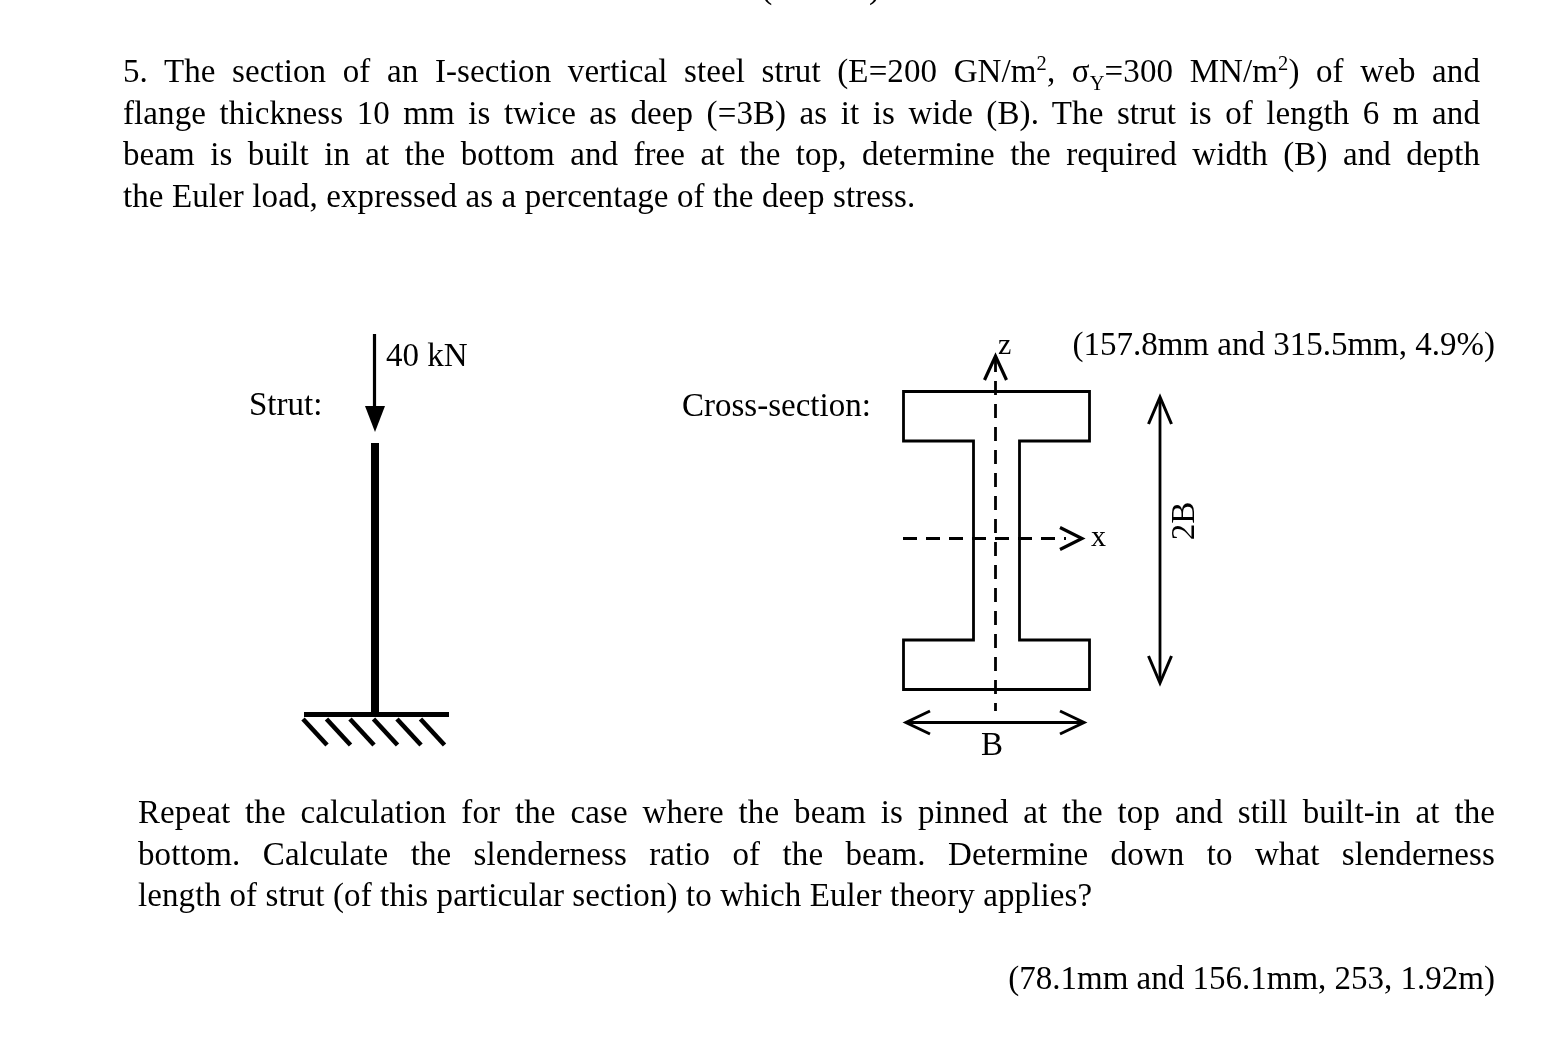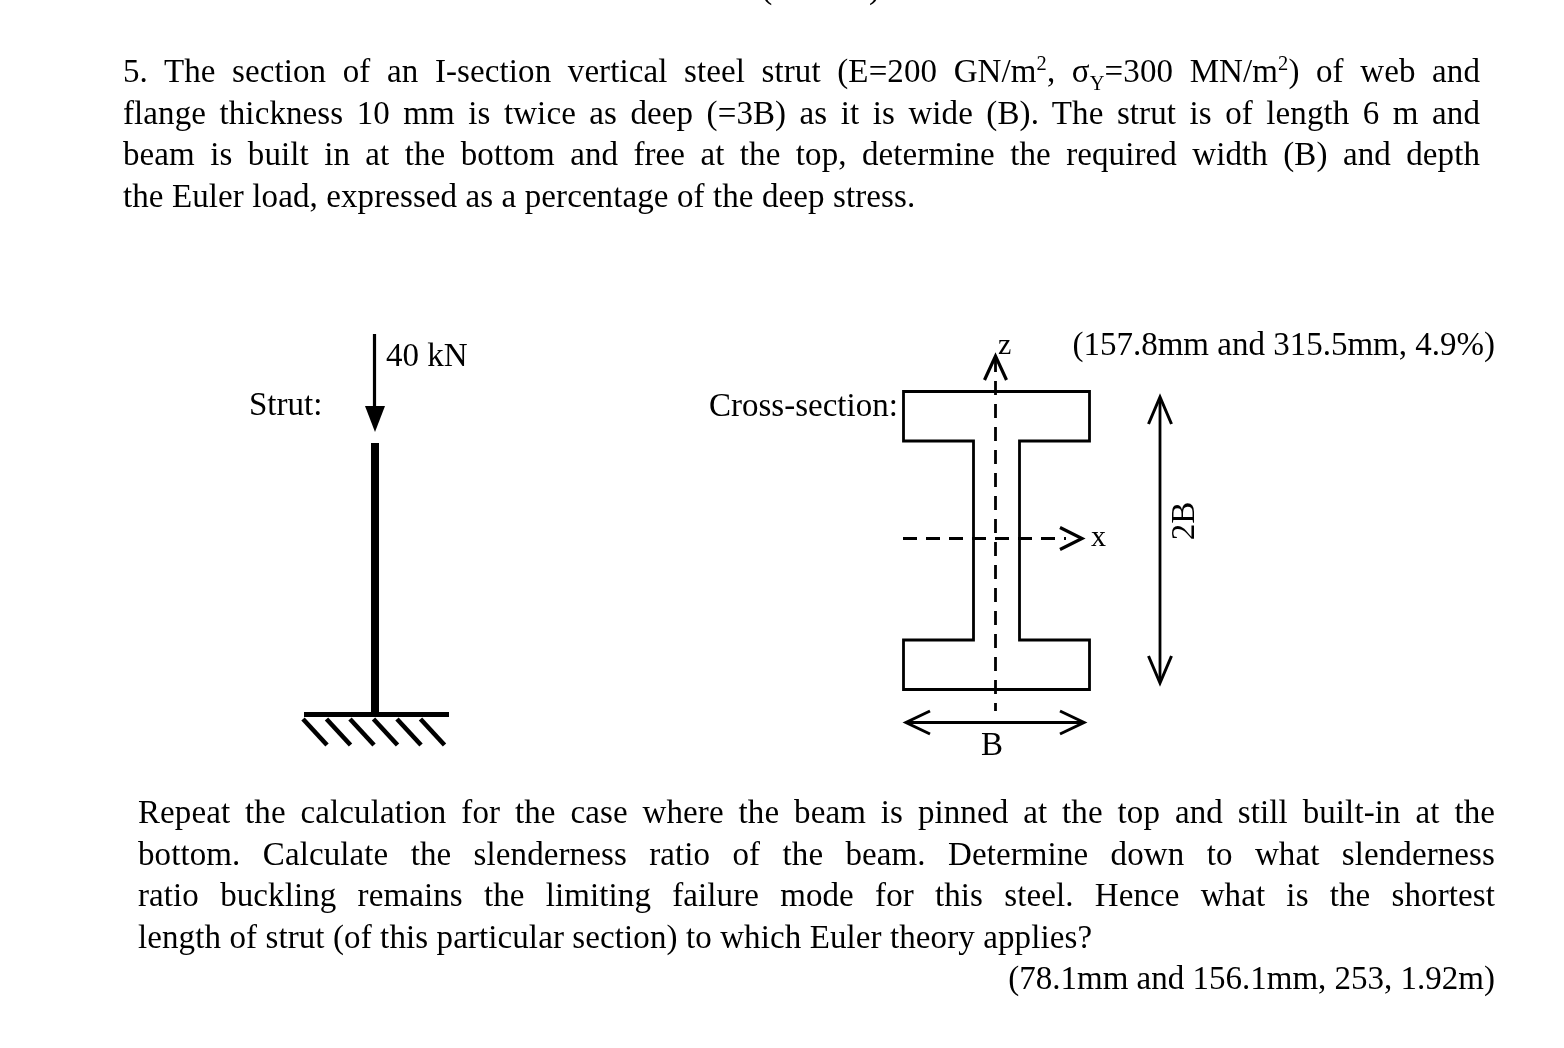--- a/index.html
+++ b/index.html
@@ -68,21 +68,21 @@
     <div class="line"><span>5. The section of an I-section vertical steel strut (E=200 GN/m</span><span class="sup">2</span><span>, σ</span><span class="sub">Y</span><span>=300 MN/m</span><span class="sup">2</span><span>) of web and</span></div>
     <div class="line">flange thickness 10 mm is twice as deep (=3B) as it is wide (B). The strut is of length 6 m and</div>
     <div class="line">beam is built in at the bottom and free at the top, determine the required width (B) and depth</div>
     <div class="line last">the Euler load, expressed as a percentage of the deep stress.</div>
   </div>
 
 <div class="answer" style="left:138px; top:300px; width:1357px;margin-top:24px;">(157.8mm and 315.5mm, 4.9%)</div>
 
 <div class="fig-label" style="left:249px; top:386px;">Strut:</div>
 <div class="fig-label" style="left:386px; top:337px;">40 kN</div>
-<div class="fig-label" style="left:682px; top:387px;margin-left:27px;">Cross-section:</div>
+<div class="fig-label" style="left:682px; top:387px;">Cross-section:</div>
 <div class="fig-label axis-label" style="left:998px; top:326px;">z</div>
 <div class="fig-label axis-label" style="left:1091px; top:518px;">x</div>
 <div class="fig-label rotated" style="left:1144px; top:500px;">2B</div>
 <div class="fig-label" style="left:981px; top:726px;">B</div>
 
 <svg class="overlay" width="1564" height="1048" viewBox="0 0 1564 1048">
 
   <line x1="374.5" y1="334" x2="374.5" y2="412" stroke="#000" stroke-width="3.2"></line>
   <polygon points="375,432 365,406 385,406" fill="#000"></polygon>
 
@@ -111,17 +111,16 @@
   <polyline points="1148.5,656 1160,683 1171.5,656" fill="none" stroke="#000" stroke-width="3"></polyline>
 
   <line x1="907" y1="722.5" x2="1083" y2="722.5" stroke="#000" stroke-width="2.8"></line>
   <polyline points="930,711 906,722.5 930,734" fill="none" stroke="#000" stroke-width="3"></polyline>
   <polyline points="1060,711 1084,722.5 1060,734" fill="none" stroke="#000" stroke-width="3"></polyline>
 </svg>
 
 <div class="para" style="left:138px; top:792px; width:1357px;">
     <div class="line">Repeat the calculation for the case where the beam is pinned at the top and still built-in at the</div>
     <div class="line">bottom. Calculate the slenderness ratio of the beam. Determine down to what slenderness</div>
-    <div class="line">ratio buckling remains the limiting failure mode for this steel. Hence what is the shortest</div>
     <div class="line last">length of strut (of this particular section) to which Euler theory applies?</div>
   </div>
 
 <div class="answer" style="left:138px; top:958px; width:1357px;">(78.1mm and 156.1mm, 253, 1.92m)</div>
 
 </body></html>

